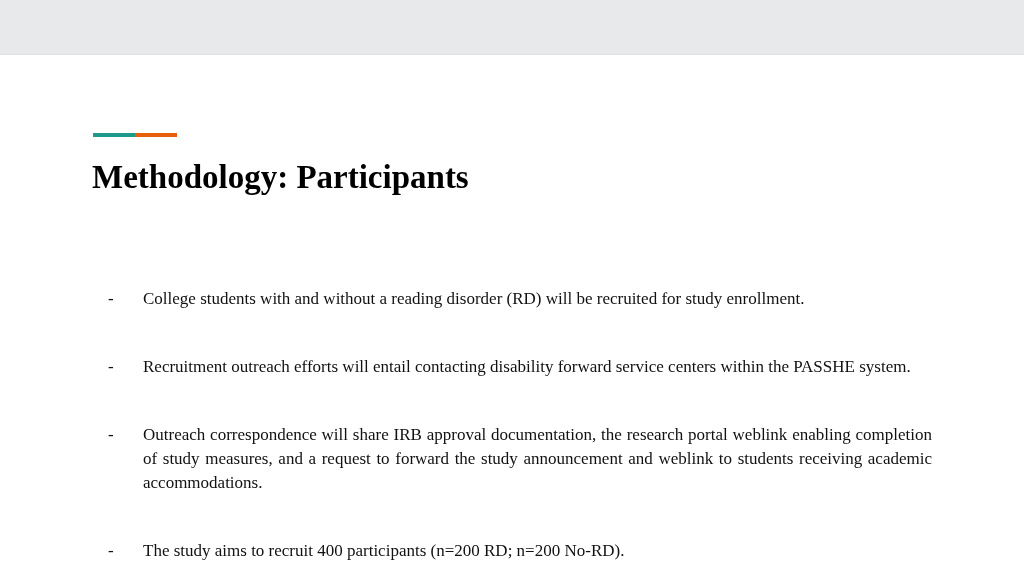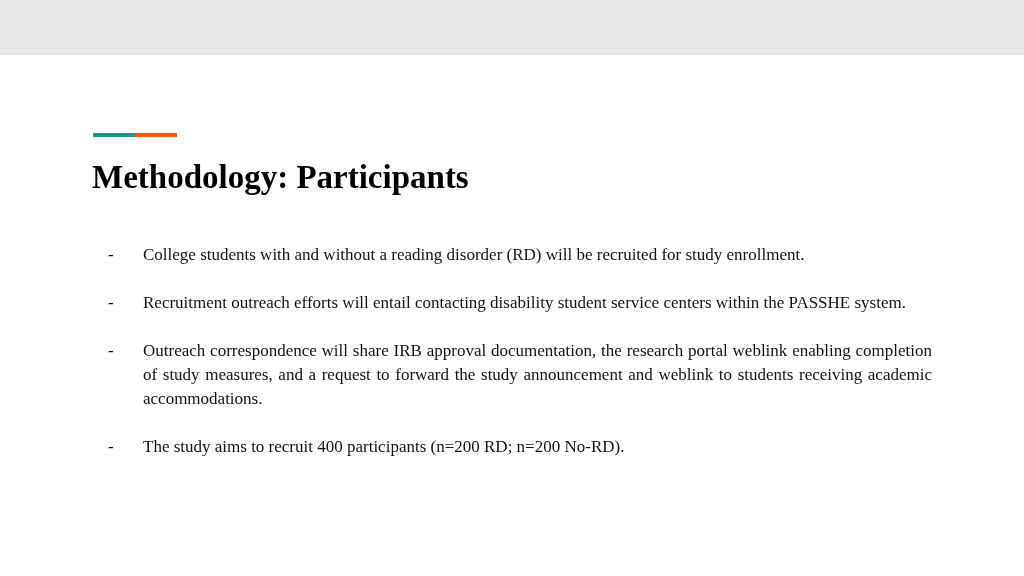--- a/index.html
+++ b/index.html
@@ -69,20 +69,21 @@
       position: absolute;
       left: 8px;
       top: 0;
       width: 12px;
       text-align: left;
     }
     .bullet .text {
       display: block;
       text-align: justify;
       text-align-last: left;
+      margin-top: 44px;
     }
     .bullet.single .text {
       white-space: nowrap;
     }
   </style>
 </head>
 <body>
 
 <div class="top-band"></div>
 
@@ -95,21 +96,21 @@
 
 <h1 class="title">Methodology: Participants</h1>
 
 <ul class="bullets">
   <li class="bullet single">
     <span class="dash">-</span>
     <span class="text">College students with and without a reading disorder (RD) will be recruited for study enrollment.</span>
   </li>
   <li class="bullet">
     <span class="dash">-</span>
-    <span class="text">Recruitment outreach efforts will entail contacting disability student service centers within the PASSHE system.</span>
+    <span class="text">Recruitment outreach efforts will entail contacting disability forward service centers within the PASSHE system.</span>
   </li>
   <li class="bullet">
     <span class="dash">-</span>
     <span class="text">Outreach correspondence will share IRB approval documentation, the research portal weblink enabling completion of study measures, and a request to forward the study announcement and weblink to students receiving academic accommodations.</span>
   </li>
   <li class="bullet single">
     <span class="dash">-</span>
     <span class="text">The study aims to recruit 400 participants (n=200 RD; n=200 No-RD).</span>
   </li>
 </ul>

